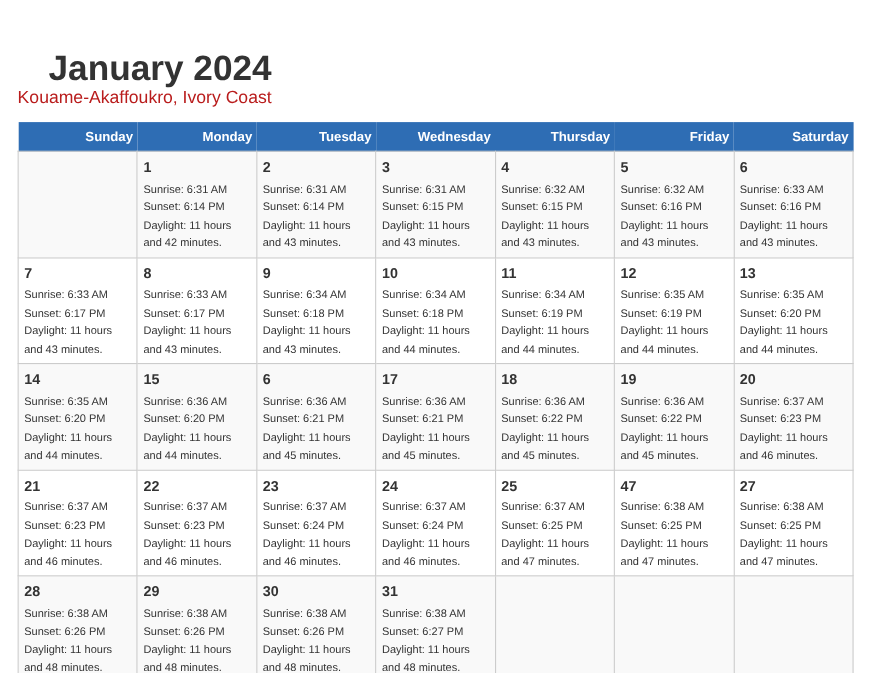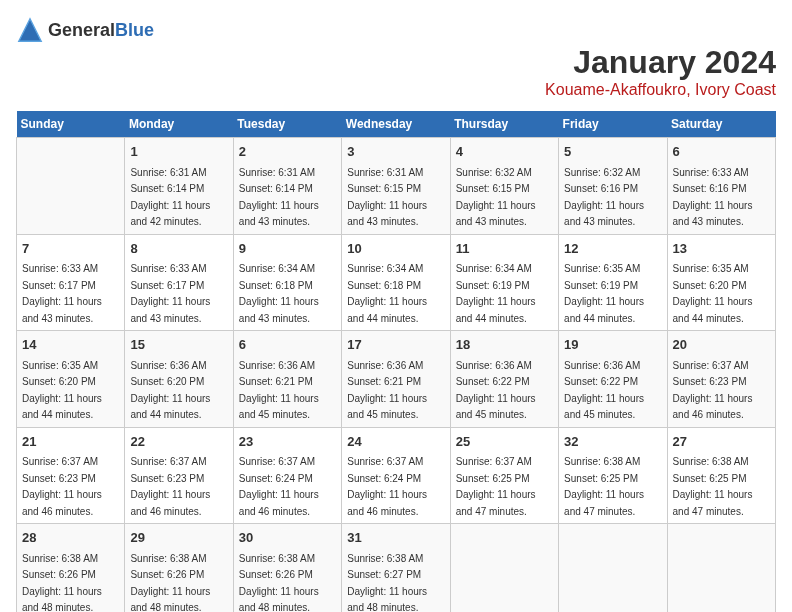--- a/index.html
+++ b/index.html
@@ -41,21 +41,21 @@
     }
     table {
       width: 100%;
       border-collapse: collapse;
       font-size: 11px;
     }
     thead tr th {
       background-color: #2e6db4;
       color: #fff;
       padding: 6px 4px;
-      text-align: left;
+      text-align: right;
       font-size: 12px;
       font-weight: bold;
     }
     tbody tr td {
       border: 1px solid #ccc;
       padding: 4px 5px;
       vertical-align: top;
       width: 14.28%;
       min-height: 80px;
       color: #333;
@@ -79,29 +79,20 @@
       line-height: 1.5;
     }
     td.empty {
       background: #fff;
     }
   </style>
 </head>
 <body>
 
 <div class="header">
-  <div class="logo">
-    <svg class="logo-icon" viewBox="0 0 40 40" xmlns="http://www.w3.org/2000/svg">
-      <polygon points="20,4 36,36 4,36" fill="#2e6db4"></polygon>
-      <polygon points="20,4 36,36 4,36" fill="none" stroke="#5ba3e0" stroke-width="2"></polygon>
-    </svg>
-    <div>
-      <span style="font-size:18px;font-weight:bold;color:#333;">General</span><span style="font-size:18px;font-weight:bold;color:#2e6db4;">Blue</span>
-    </div>
-  </div>
   <div class="title-block">
     <h1>January 2024</h1>
     <h2>Kouame-Akaffoukro, Ivory Coast</h2>
   </div>
 </div>
 
 <table>
   <thead>
     <tr>
     <th>Sunday</th>
@@ -140,21 +131,21 @@
         <td><span class="day-num">18</span><span class="day-detail">Sunrise: 6:36 AM<br>Sunset: 6:22 PM<br>Daylight: 11 hours and 45 minutes.</span></td>
         <td><span class="day-num">19</span><span class="day-detail">Sunrise: 6:36 AM<br>Sunset: 6:22 PM<br>Daylight: 11 hours and 45 minutes.</span></td>
         <td><span class="day-num">20</span><span class="day-detail">Sunrise: 6:37 AM<br>Sunset: 6:23 PM<br>Daylight: 11 hours and 46 minutes.</span></td>
       </tr>
       <tr>
         <td><span class="day-num">21</span><span class="day-detail">Sunrise: 6:37 AM<br>Sunset: 6:23 PM<br>Daylight: 11 hours and 46 minutes.</span></td>
         <td><span class="day-num">22</span><span class="day-detail">Sunrise: 6:37 AM<br>Sunset: 6:23 PM<br>Daylight: 11 hours and 46 minutes.</span></td>
         <td><span class="day-num">23</span><span class="day-detail">Sunrise: 6:37 AM<br>Sunset: 6:24 PM<br>Daylight: 11 hours and 46 minutes.</span></td>
         <td><span class="day-num">24</span><span class="day-detail">Sunrise: 6:37 AM<br>Sunset: 6:24 PM<br>Daylight: 11 hours and 46 minutes.</span></td>
         <td><span class="day-num">25</span><span class="day-detail">Sunrise: 6:37 AM<br>Sunset: 6:25 PM<br>Daylight: 11 hours and 47 minutes.</span></td>
-        <td><span class="day-num">32</span><span class="day-detail">Sunrise: 6:38 AM<br>Sunset: 6:25 PM<br>Daylight: 11 hours and 47 minutes.</span></td>
+        <td><span class="day-num">47</span><span class="day-detail">Sunrise: 6:38 AM<br>Sunset: 6:25 PM<br>Daylight: 11 hours and 47 minutes.</span></td>
         <td><span class="day-num">27</span><span class="day-detail">Sunrise: 6:38 AM<br>Sunset: 6:25 PM<br>Daylight: 11 hours and 47 minutes.</span></td>
       </tr>
       <tr>
         <td><span class="day-num">28</span><span class="day-detail">Sunrise: 6:38 AM<br>Sunset: 6:26 PM<br>Daylight: 11 hours and 48 minutes.</span></td>
         <td><span class="day-num">29</span><span class="day-detail">Sunrise: 6:38 AM<br>Sunset: 6:26 PM<br>Daylight: 11 hours and 48 minutes.</span></td>
         <td><span class="day-num">30</span><span class="day-detail">Sunrise: 6:38 AM<br>Sunset: 6:26 PM<br>Daylight: 11 hours and 48 minutes.</span></td>
         <td><span class="day-num">31</span><span class="day-detail">Sunrise: 6:38 AM<br>Sunset: 6:27 PM<br>Daylight: 11 hours and 48 minutes.</span></td>
         <td class="empty"></td>
         <td class="empty"></td>
         <td class="empty"></td>

